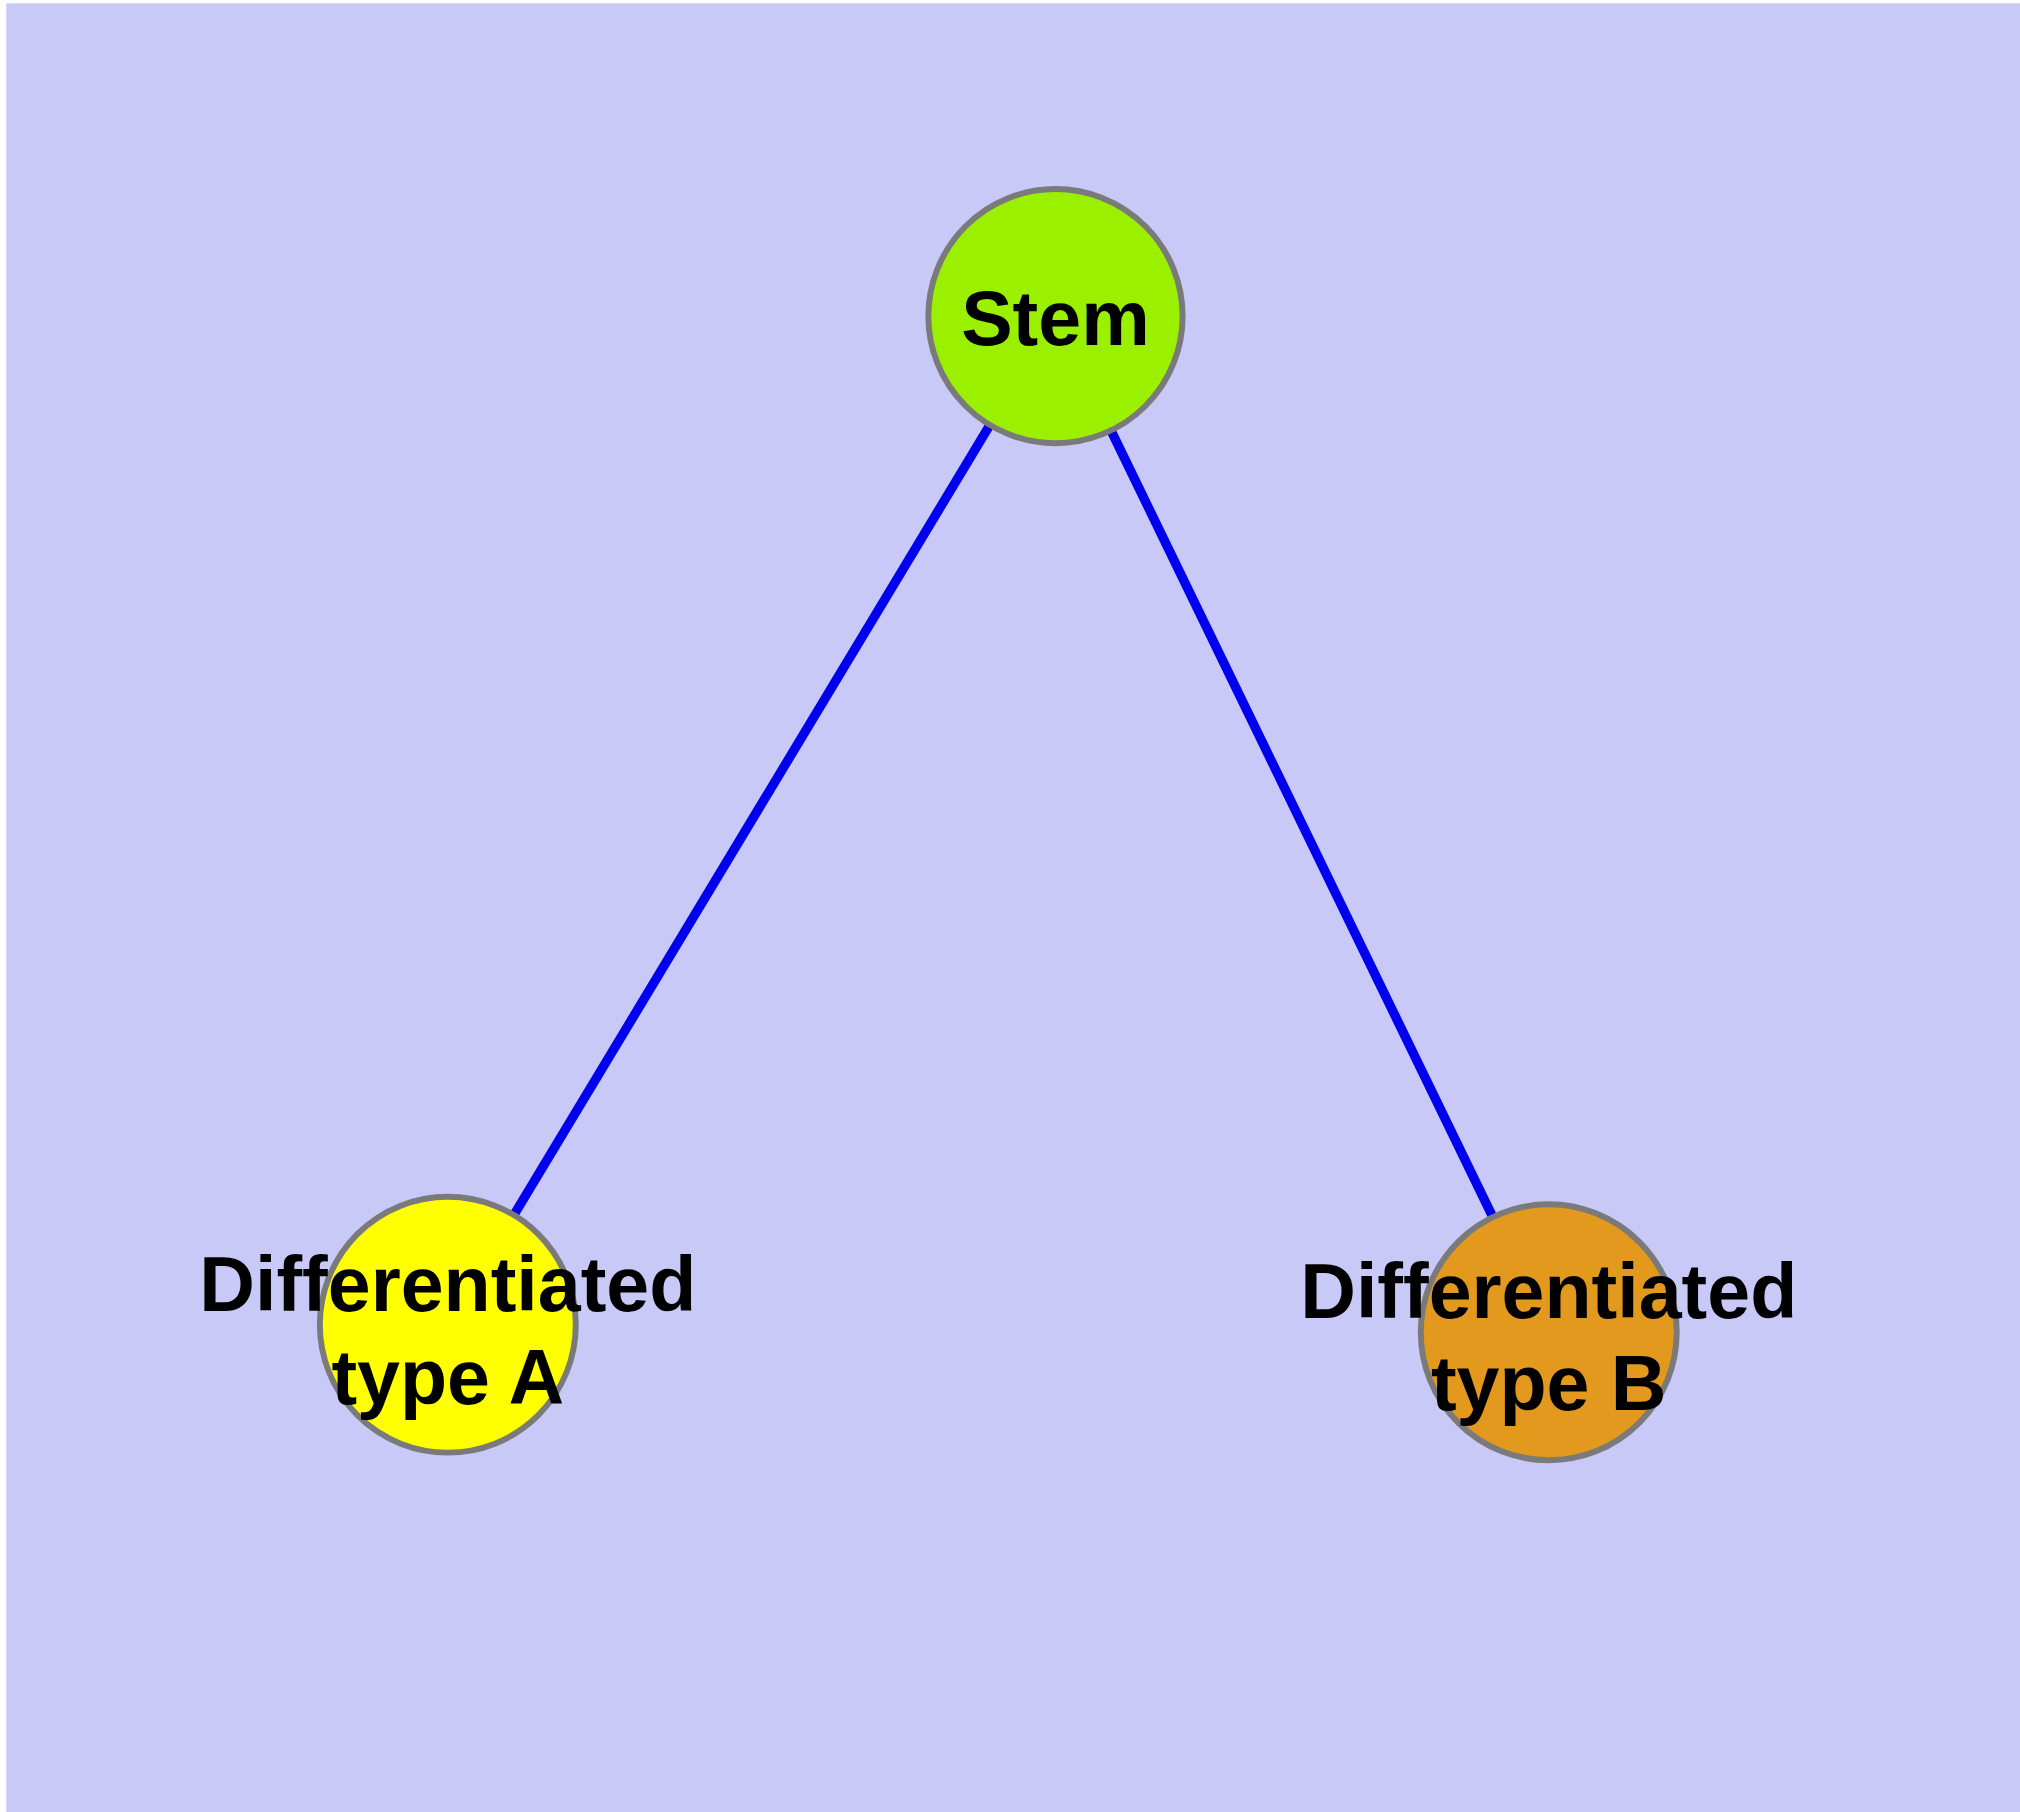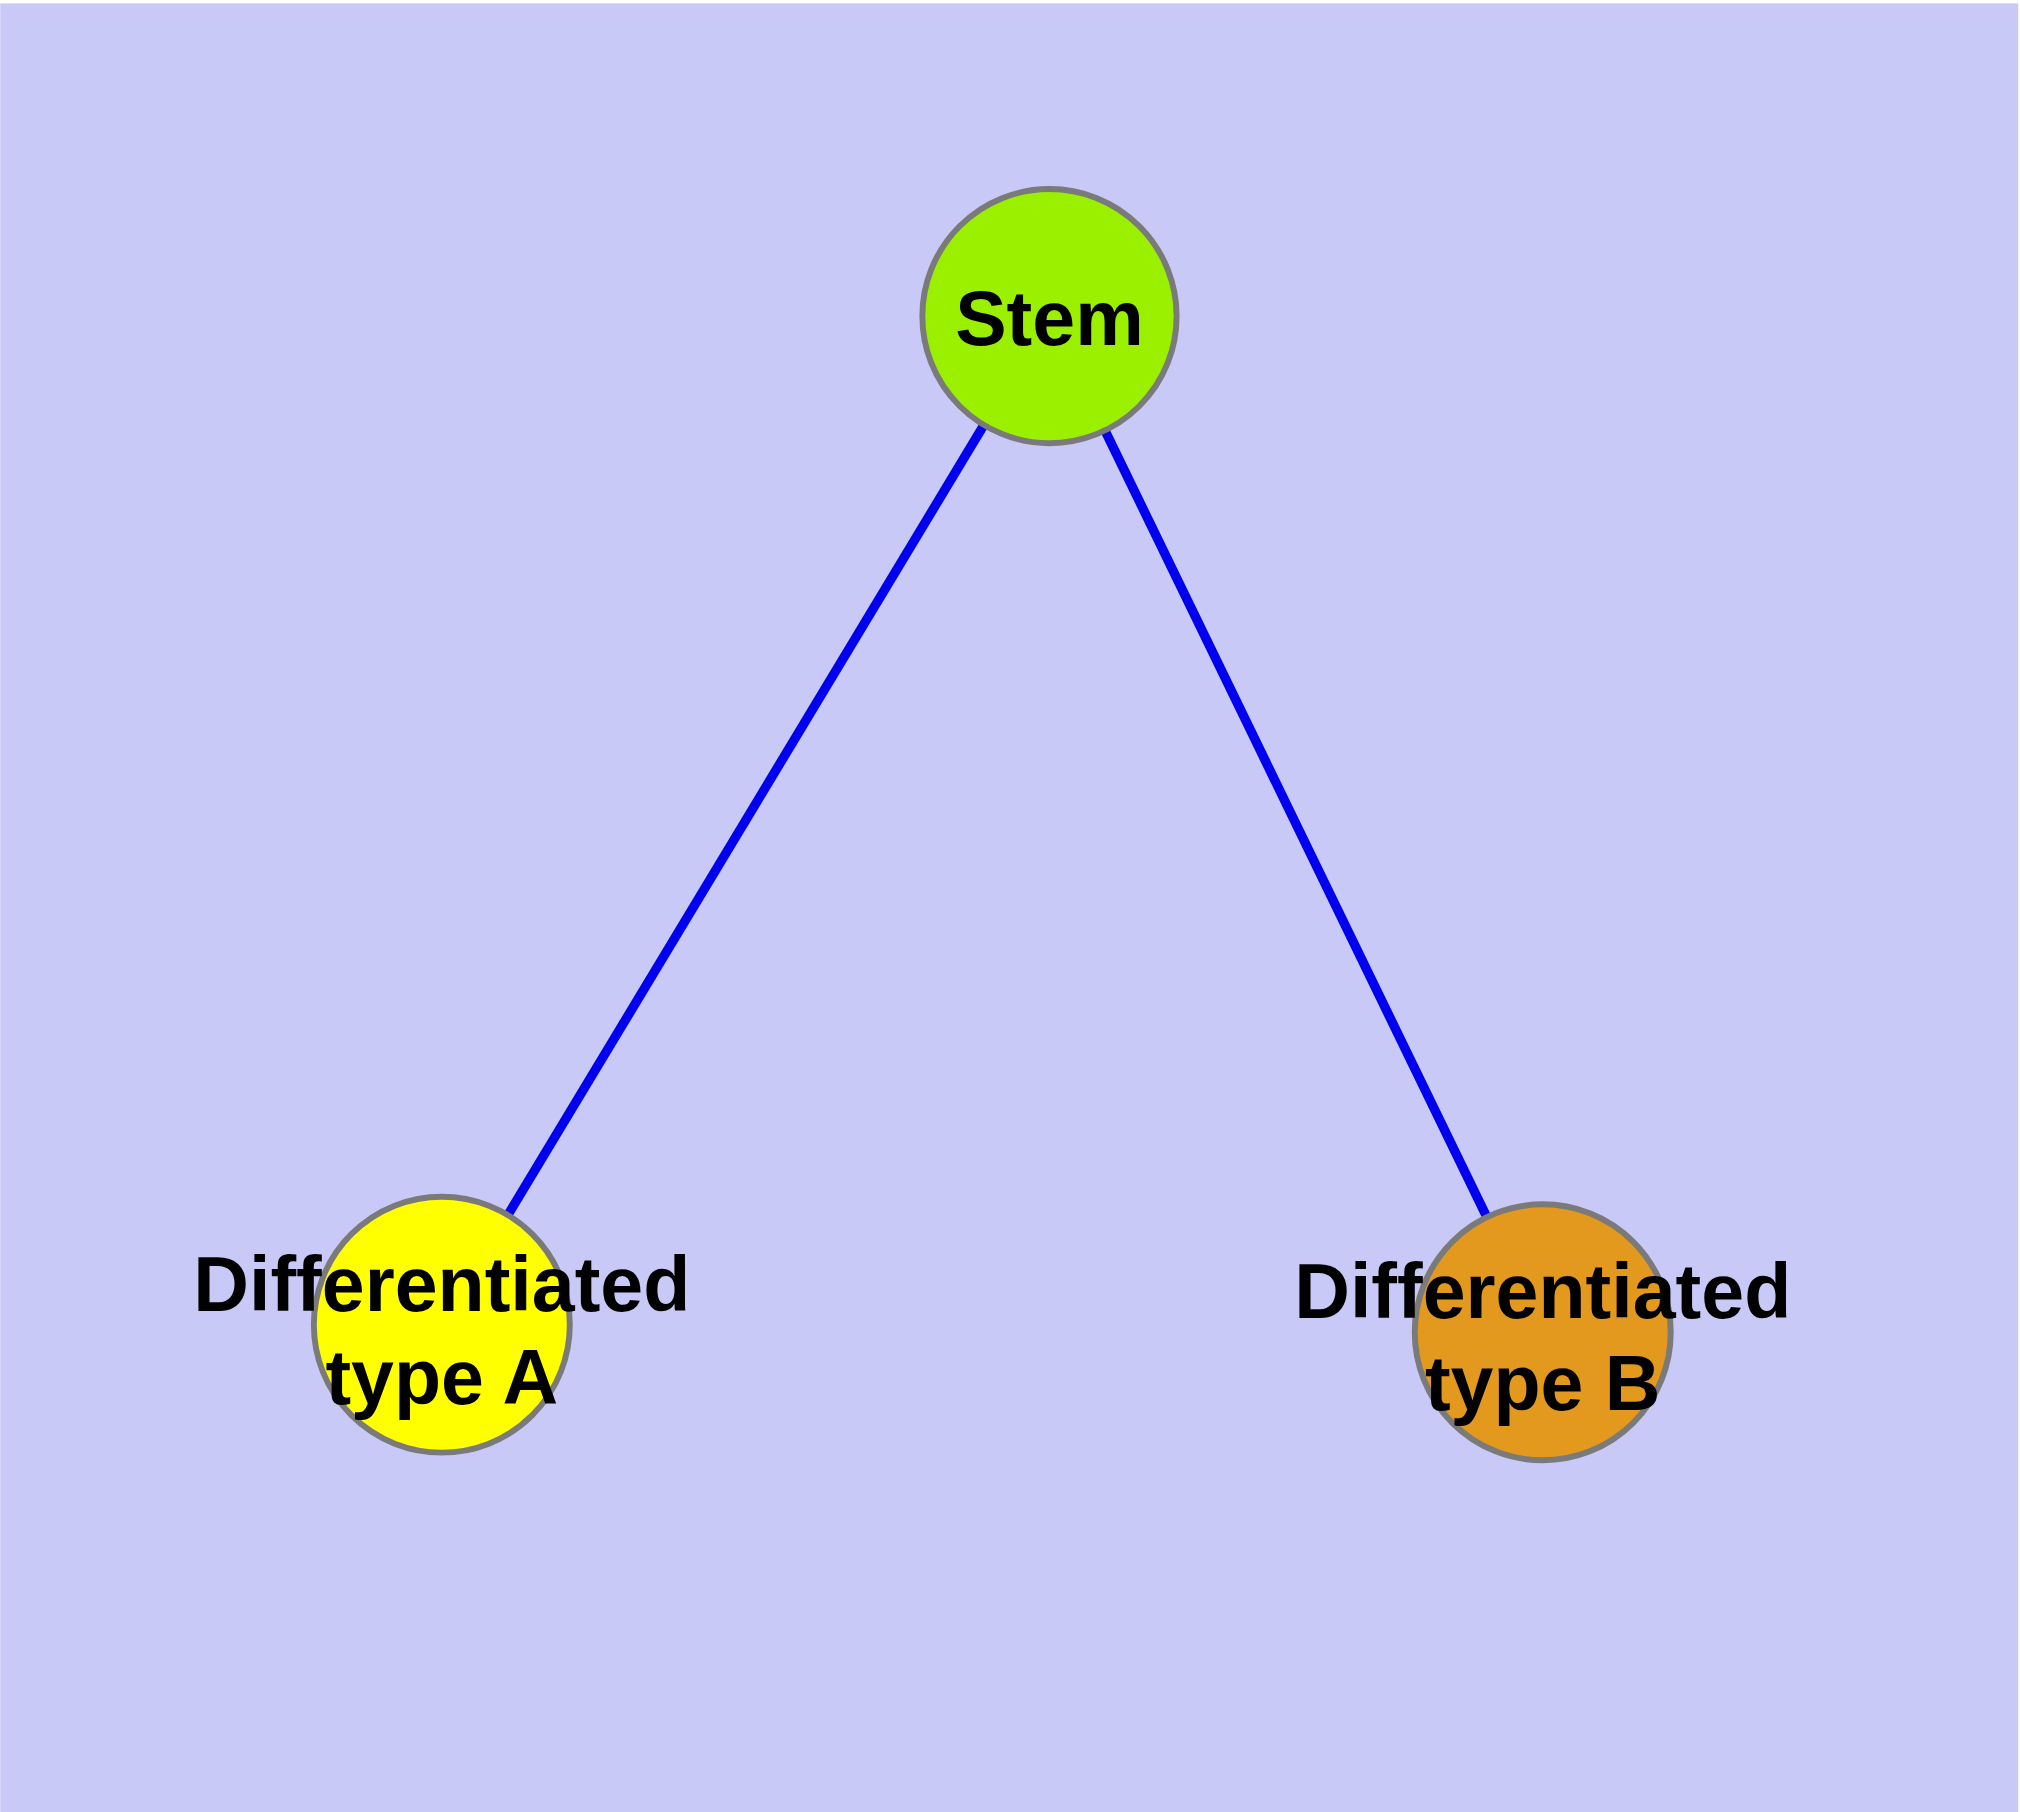--- a/index.html
+++ b/index.html
@@ -8,20 +8,21 @@
     background: #ffffff;
     width: 2021px;
     height: 1812px;
     overflow: hidden;
     font-family: "Liberation Sans", sans-serif;
   }
   .stage {
     position: relative;
     width: 1763px;
     height: 1812px;
+    padding-left: 6px;
   }
   svg.graph {
     display: block;
     width: 2021px;
     height: 1812px;
   }
   .edge {
     stroke-width: 11px;
     stroke-linecap: butt;
     fill: none;

